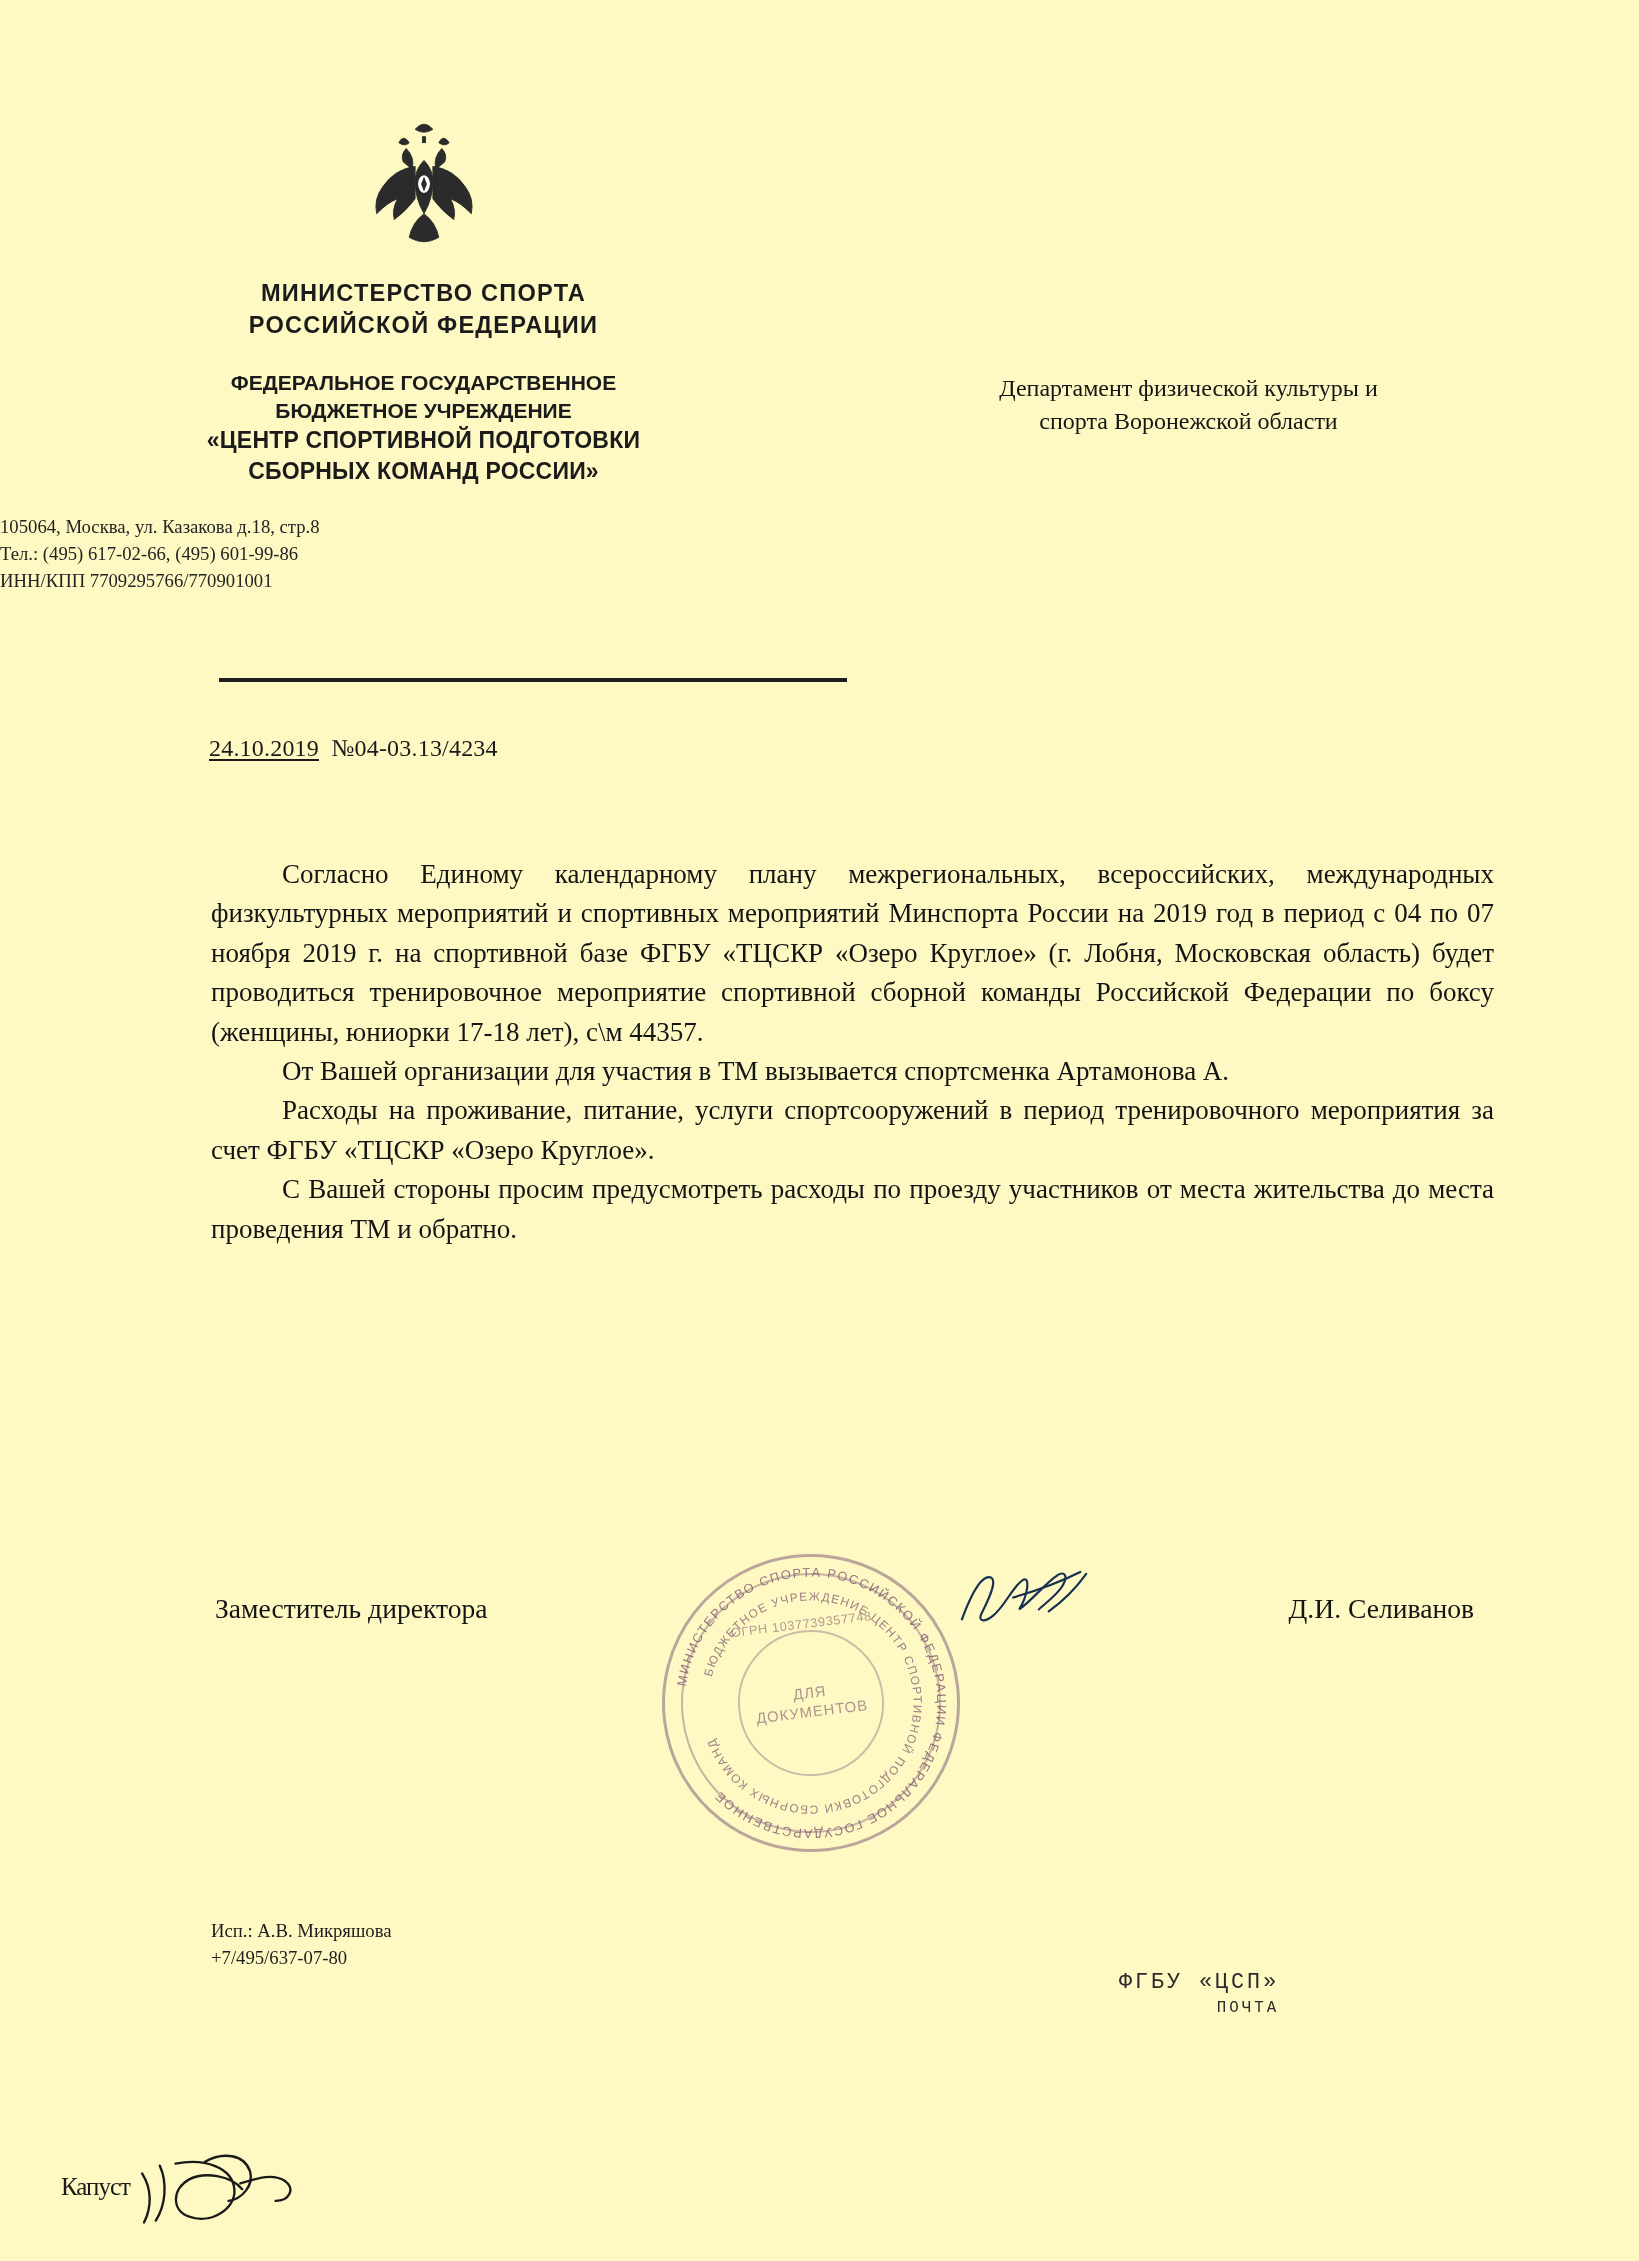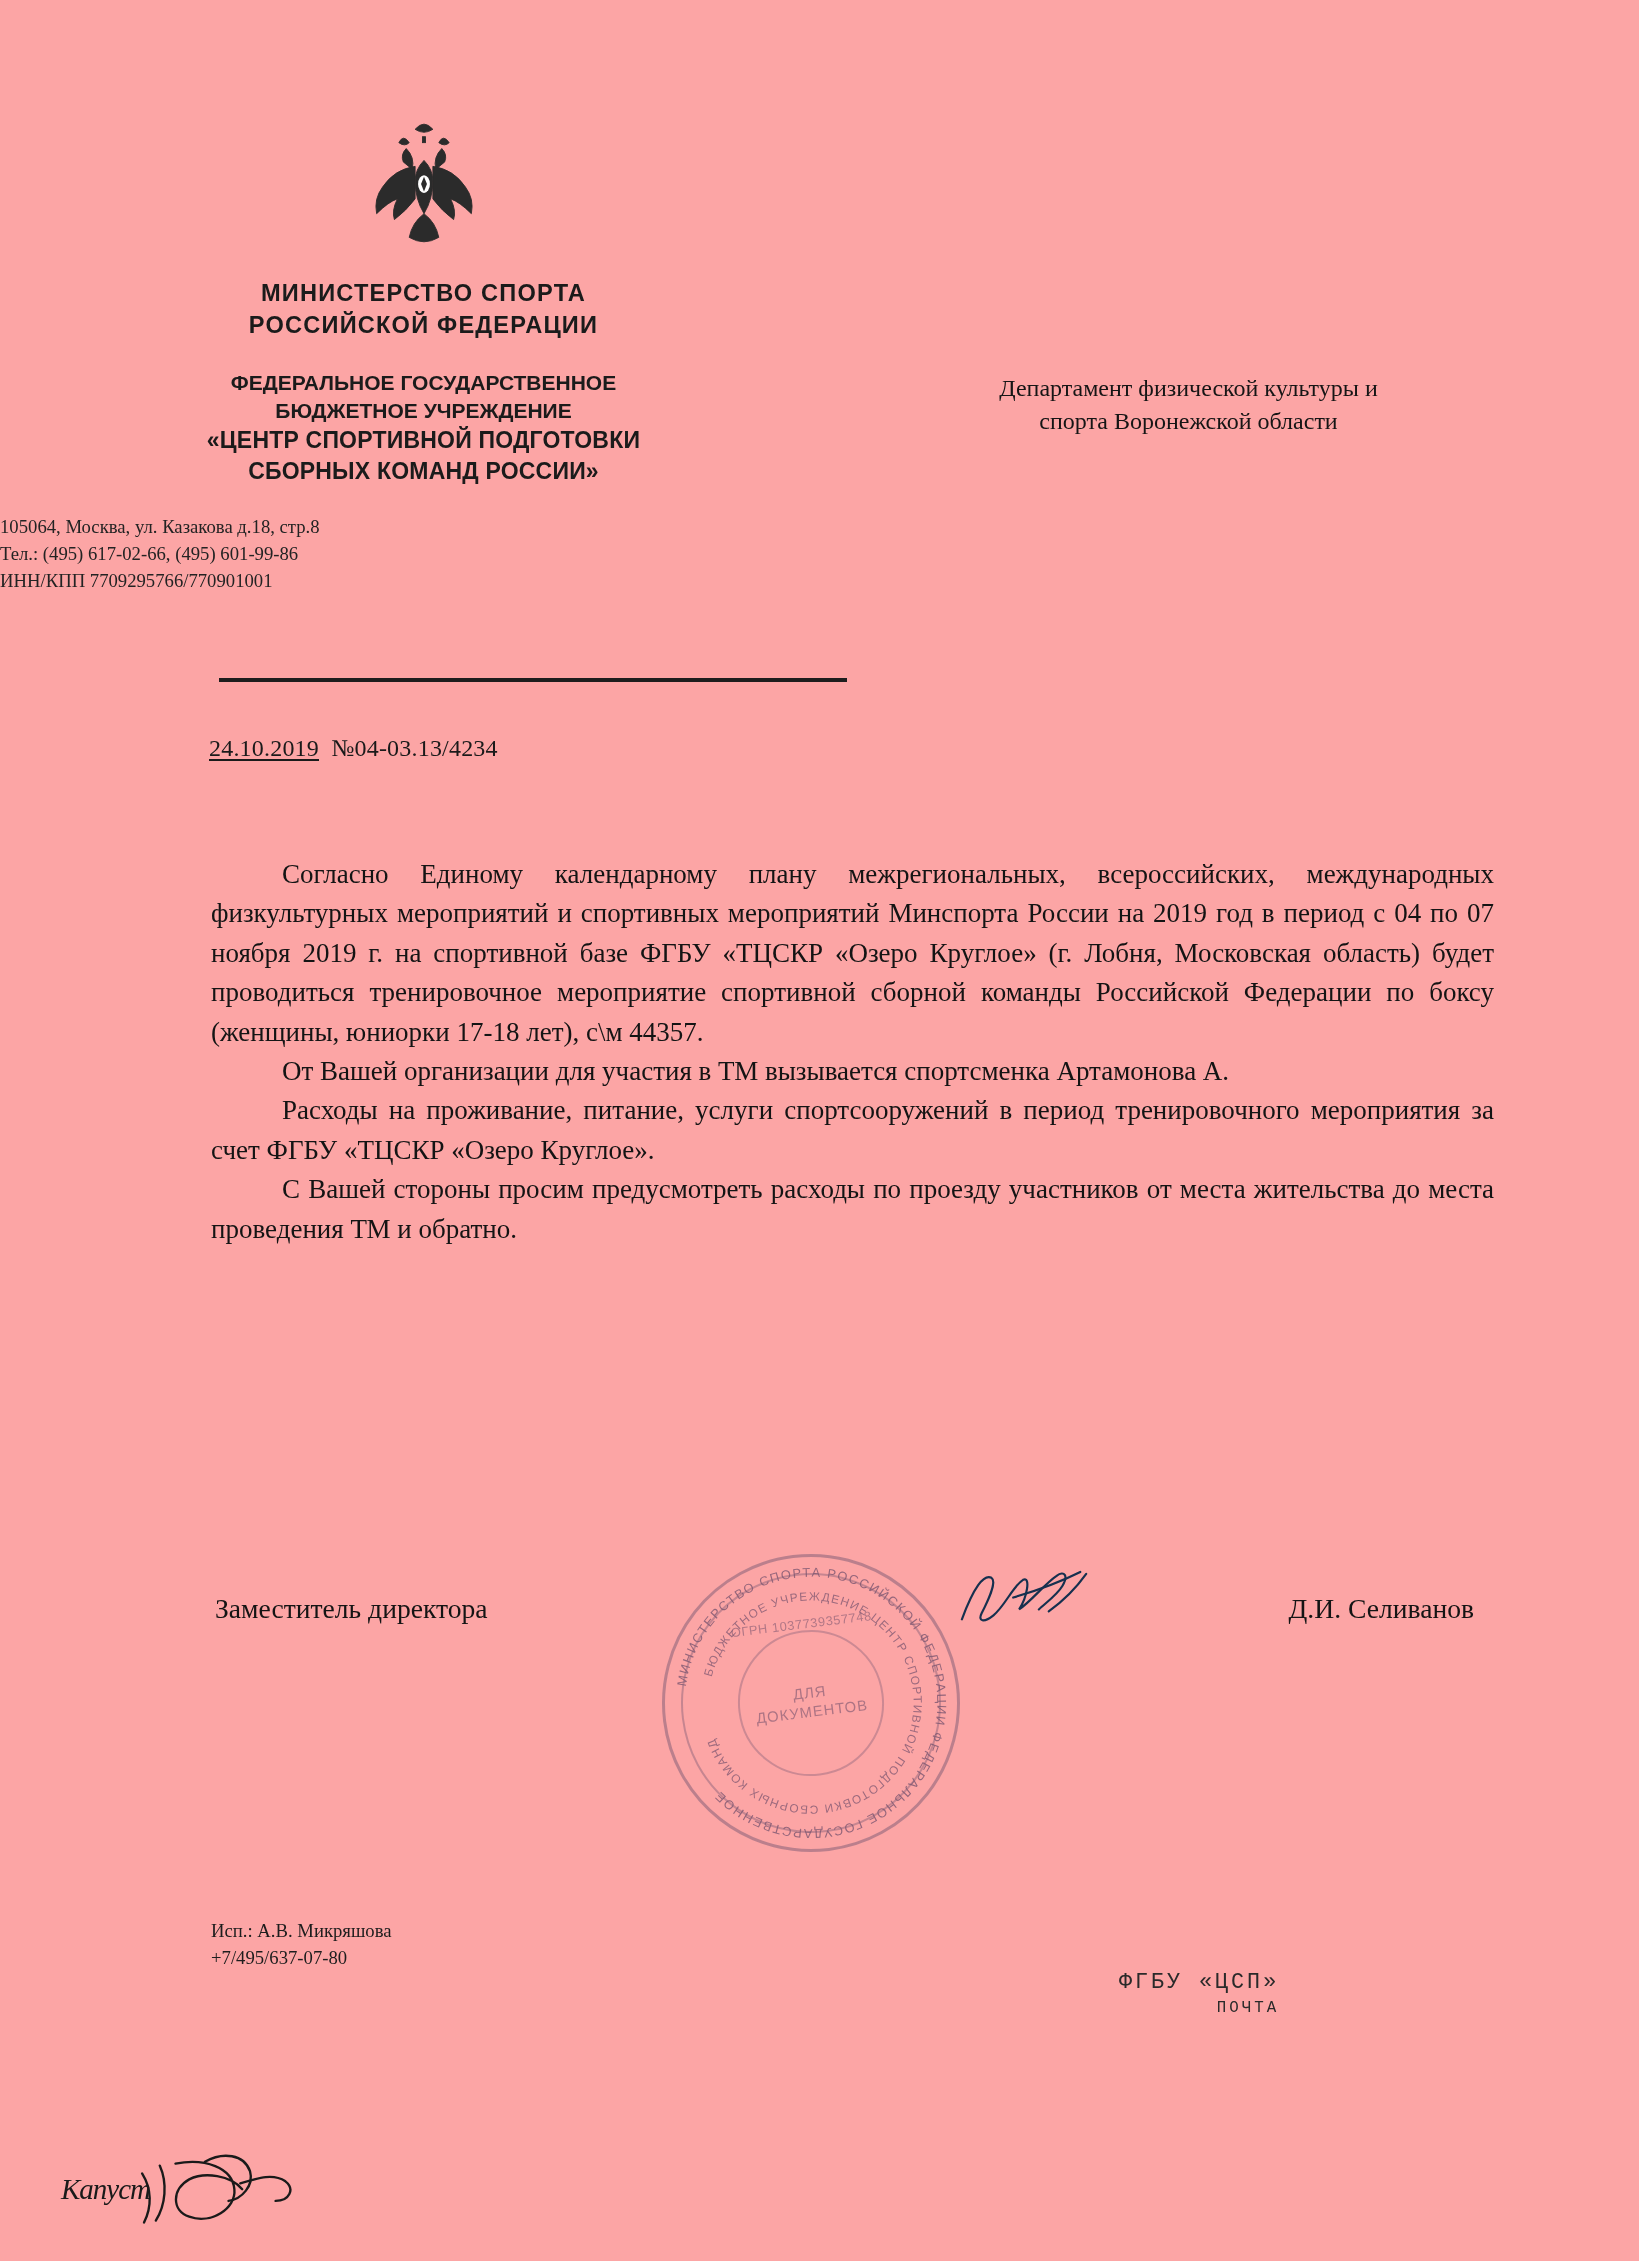--- a/index.html
+++ b/index.html
@@ -12,21 +12,21 @@
     height: 2262px;
     position: relative;
     font-family: "Liberation Serif", serif;
     color: #1a1a1a;
     overflow: hidden;
   }
 
   .page {
     position: absolute;
     inset: 0;
-    background: #fca5a5;
+    background: #fef9c3;
   }
 
   
   .letterhead {
     position: absolute;
     left: 0;
     top: 0;
     width: 847px;
   }
 
@@ -233,22 +233,21 @@
     width: 286px;
     height: 108px;
     pointer-events: none;
   }
 
   .bottom-sign-text {
     position: absolute;
     left: 61px;
     top: 2173px;
     font-family: "Liberation Serif", serif;
-    font-style: italic;
-    font-size: 29px;
+    font-size: 25px;
     color: #1a1a1a;
     letter-spacing: -1px;
   }
 </style>
 </head>
 <body>
 
 <div class="page">
 
   <div class="letterhead">

